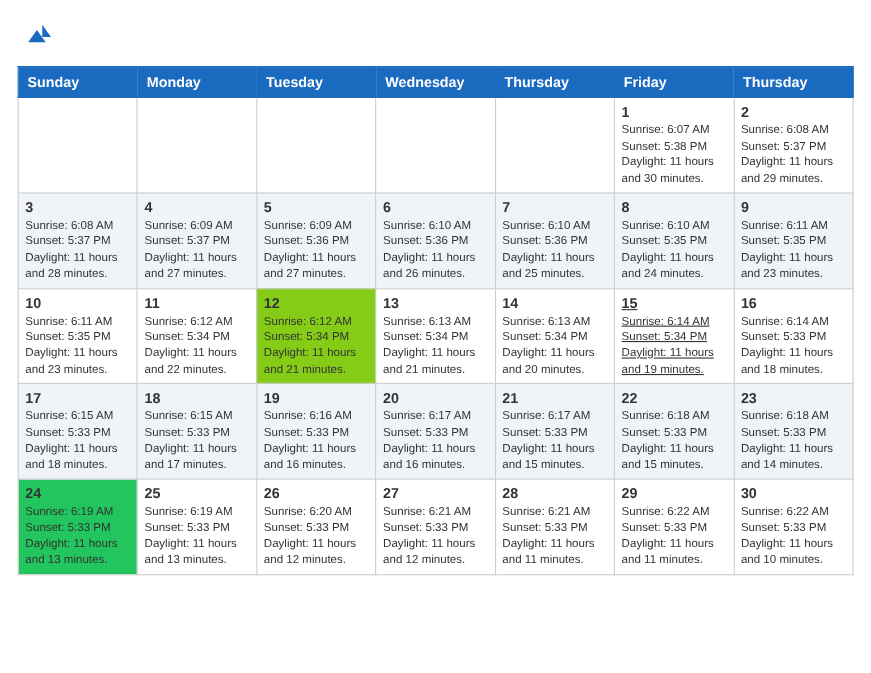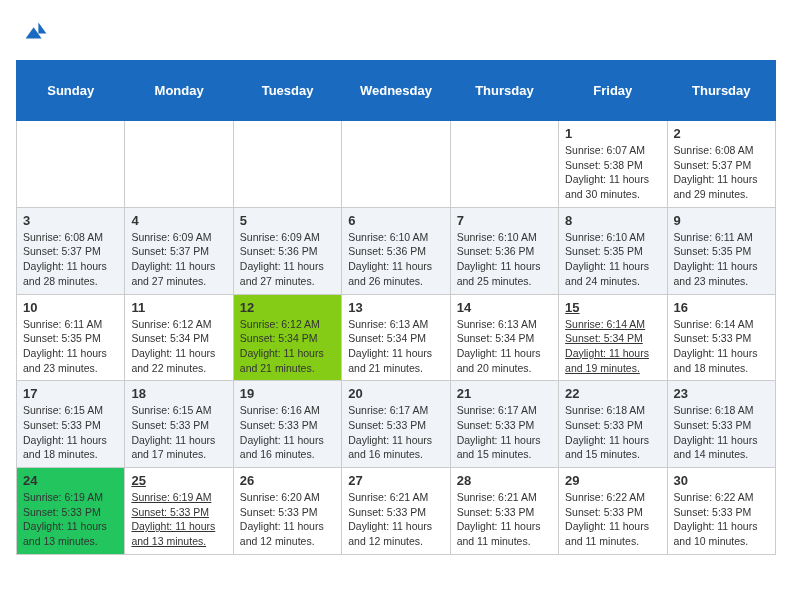--- a/index.html
+++ b/index.html
@@ -49,22 +49,22 @@
     .calendar {
       width: 100%;
       border-collapse: collapse;
       border: 1px solid #ccc;
     }
     .calendar th {
       background-color: #1a6bbf;
       color: #fff;
       font-size: 13px;
       font-weight: bold;
-      padding: 22px 8px;
-      text-align: center;
+      padding: 6px 8px;
+      text-align: left;
       border: 1px solid #1a6bbf;
     }
     .calendar td {
       border: 1px solid #ccc;
       vertical-align: top;
       padding: 5px 6px;
       font-size: 11px;
       color: #333;
       width: 108px;
       height: 80px;
@@ -275,21 +275,21 @@
 Daylight: 11 hours and 14 minutes.</div>
         </td>
       </tr>
       <tr>
         <td style="background: #22c55e;">
           <span class="day-number">24</span>
           <div class="cell-info">Sunrise: 6:19 AM
 Sunset: 5:33 PM
 Daylight: 11 hours and 13 minutes.</div>
         </td>
-        <td style="background: rgb(255, 255, 255); text-decoration: underline;">
+        <td style="background: rgb(255, 255, 255);">
           <span class="day-number">25</span>
           <div class="cell-info">Sunrise: 6:19 AM
 Sunset: 5:33 PM
 Daylight: 11 hours and 13 minutes.</div>
         </td>
         <td style="background: rgb(255, 255, 255);">
           <span class="day-number">26</span>
           <div class="cell-info">Sunrise: 6:20 AM
 Sunset: 5:33 PM
 Daylight: 11 hours and 12 minutes.</div>

